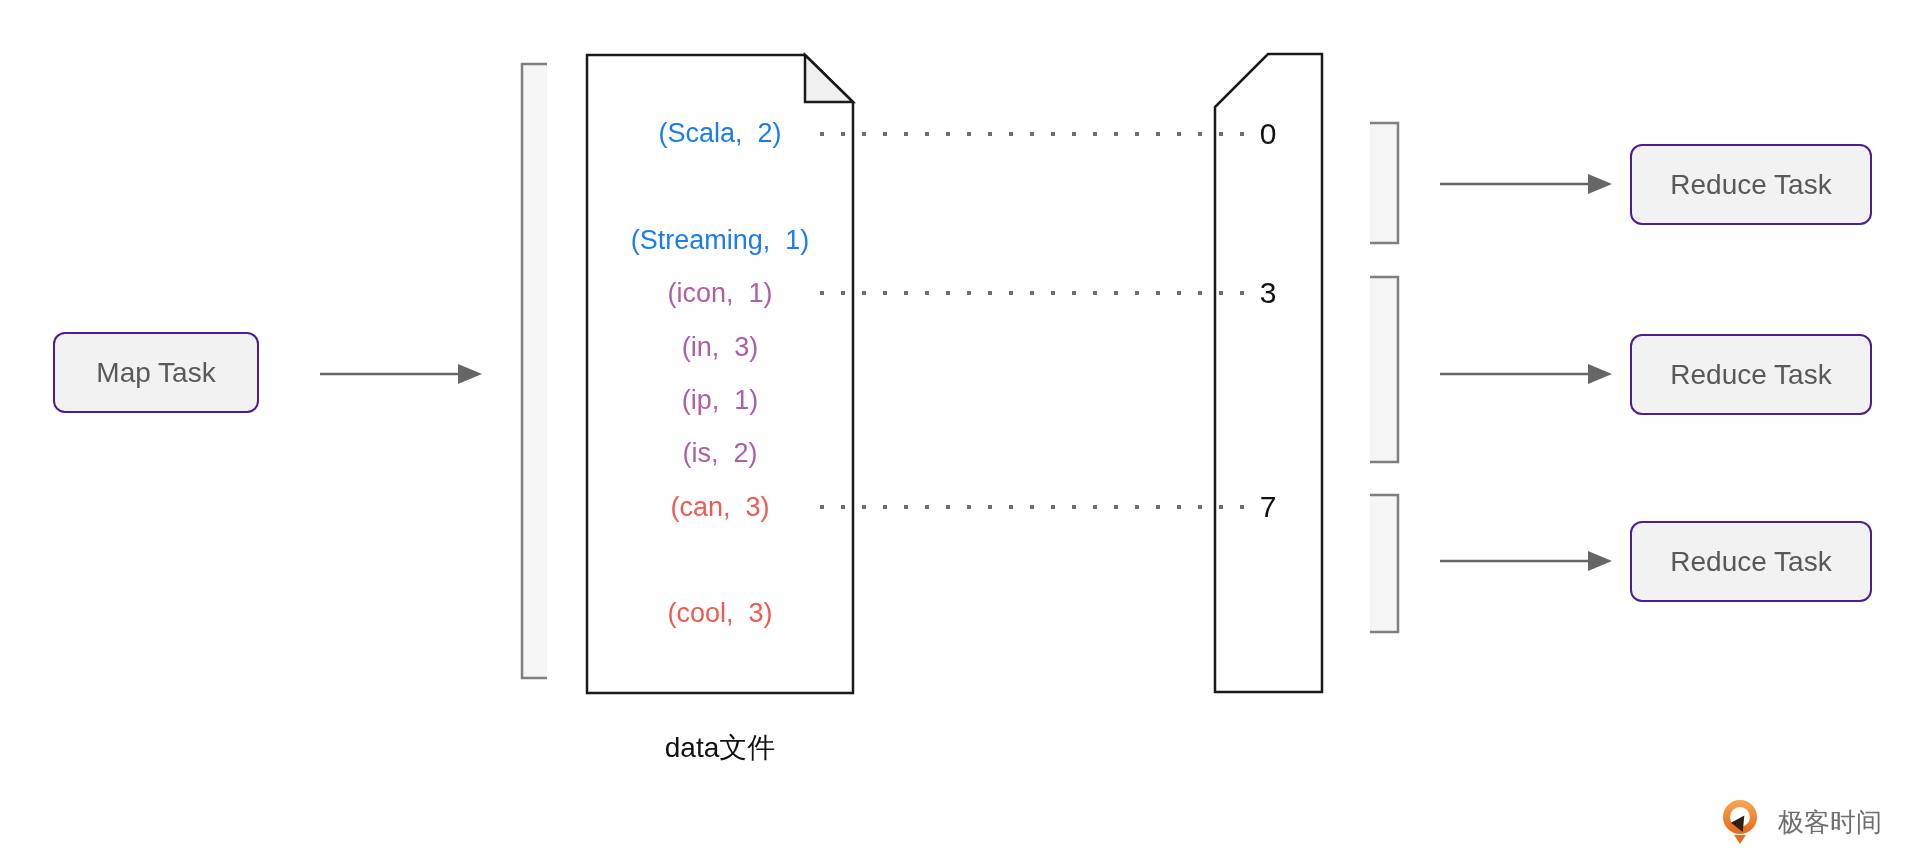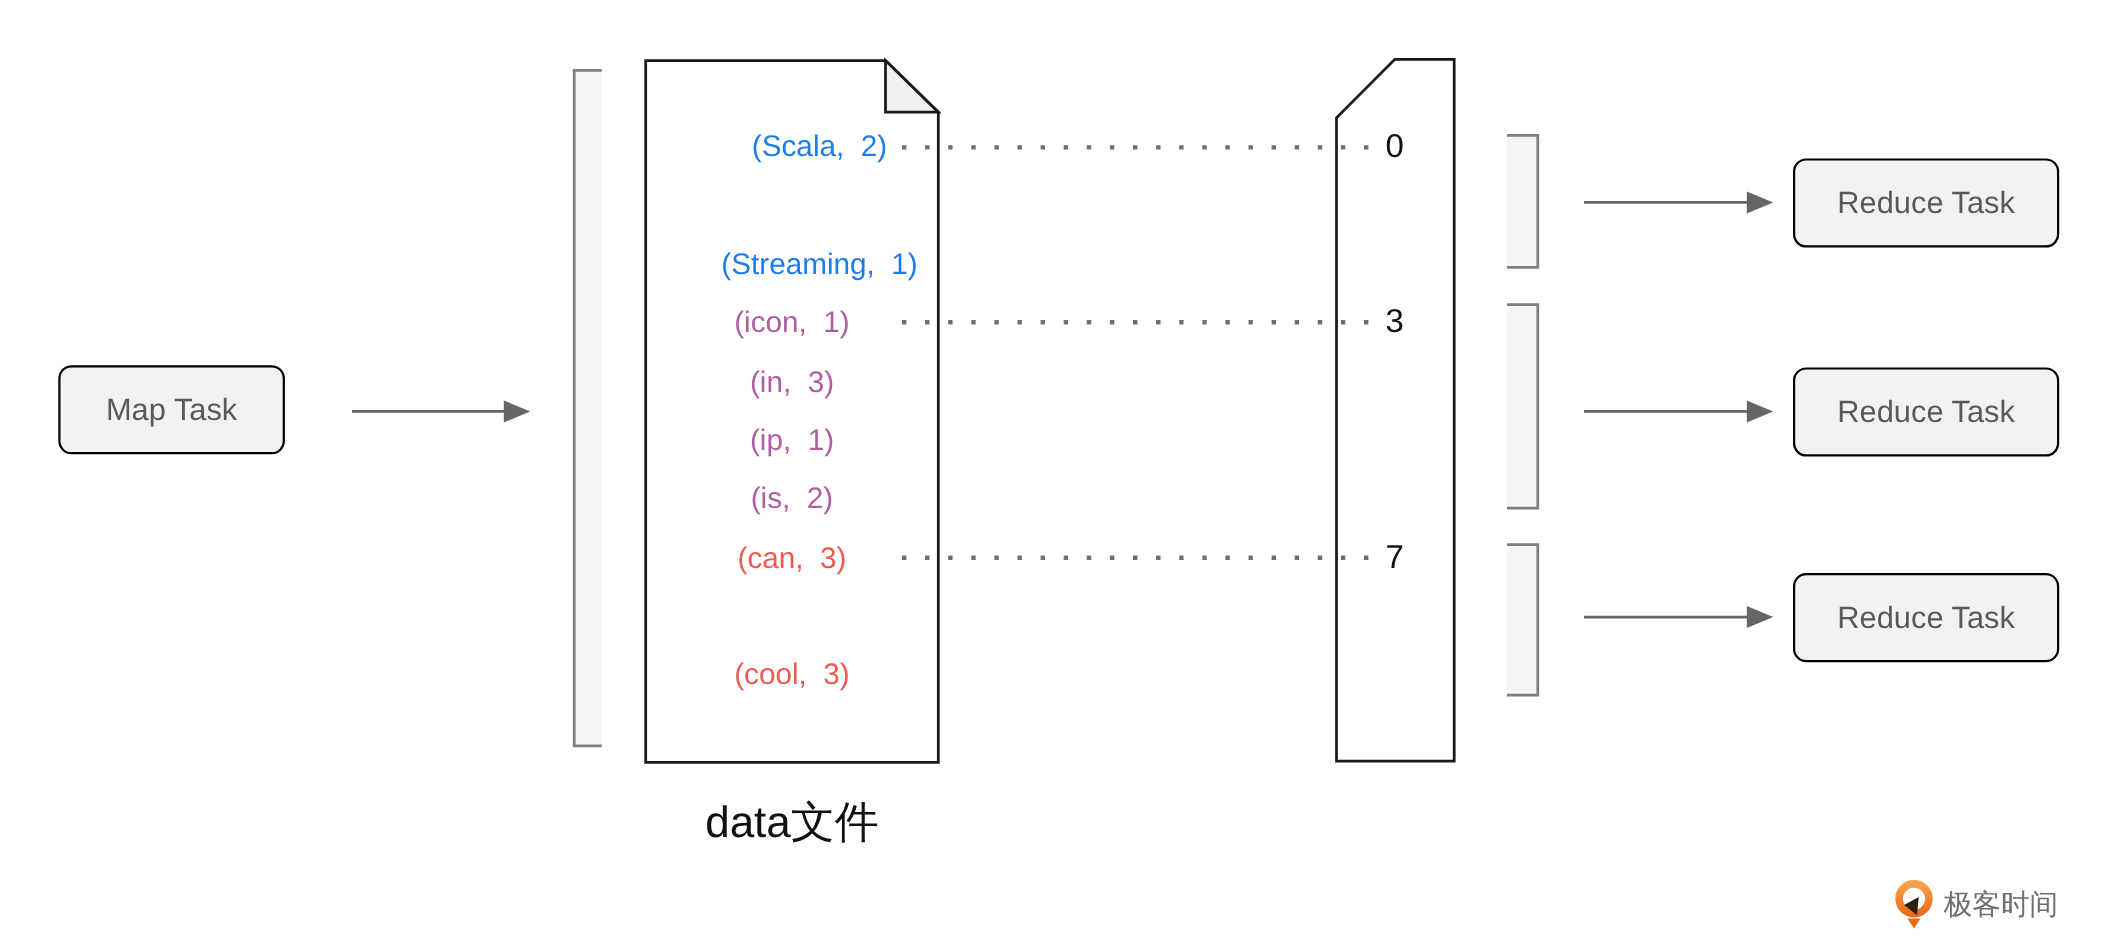--- a/index.html
+++ b/index.html
@@ -3,47 +3,47 @@
 <meta charset="utf-8">
 <style>
   html,body{margin:0;padding:0;background:#ffffff;}
   .canvas{
     position:relative;width:1920px;height:862px;background:#ffffff;overflow:hidden;
     font-family:"Liberation Sans","DejaVu Sans",sans-serif;
   }
   .layer{position:absolute;left:0;top:0;width:1920px;height:862px;}
   .node{
     position:absolute;display:flex;align-items:center;justify-content:center;
-    background:#f2f2f2;border:2px solid #000000;border-radius:12px;
+    background:#f2f2f2;border:2px solid #4c1d95;border-radius:12px;
     color:#595959;font-size:28px;box-sizing:border-box;
   }
   .map-task{left:53px;top:332px;width:206px;height:81px;}
   .reduce-task{width:242px;height:81px;left:1630px;}
   .rt-0{top:144px;}
   .rt-1{top:334px;}
   .rt-2{top:521px;}
   .tuple{
     position:absolute;left:587px;width:266px;height:40px;line-height:40px;
     text-align:center;font-size:27px;white-space:pre;
   }
-  .tuple.blue{color:#1d7bf0;padding-left:25px;}
+  .tuple.blue{color:#1d7bf0;}
   .tuple.purple{color:#b05ea3;}
   .tuple.red{color:#ee5a52;}
   .idx{
     position:absolute;left:1240px;width:56px;height:40px;line-height:40px;
     text-align:center;font-size:30px;color:#111111;
   }
   .file-label{
     position:absolute;height:40px;line-height:40px;text-align:center;
-    font-size:40px;color:#111111;
+    font-size:28px;color:#111111;
   }
   .data-file-label{left:587px;width:266px;top:728px;}
   .index-file-label{left:1178px;width:180px;top:728px;}
   .logo{
-    position:absolute;left:1722px;top:798px;display:flex;align-items:center;gap:9px;
+    position:absolute;left:1722px;top:798px;display:flex;align-items:center;gap:20px;
   }
   .logo-text{color:#6e6e6e;font-size:26px;line-height:46px;}
 </style>
 </head>
 <body>
 
 <div class="canvas">
 
   <svg class="layer" viewBox="0 0 1920 862">
 

